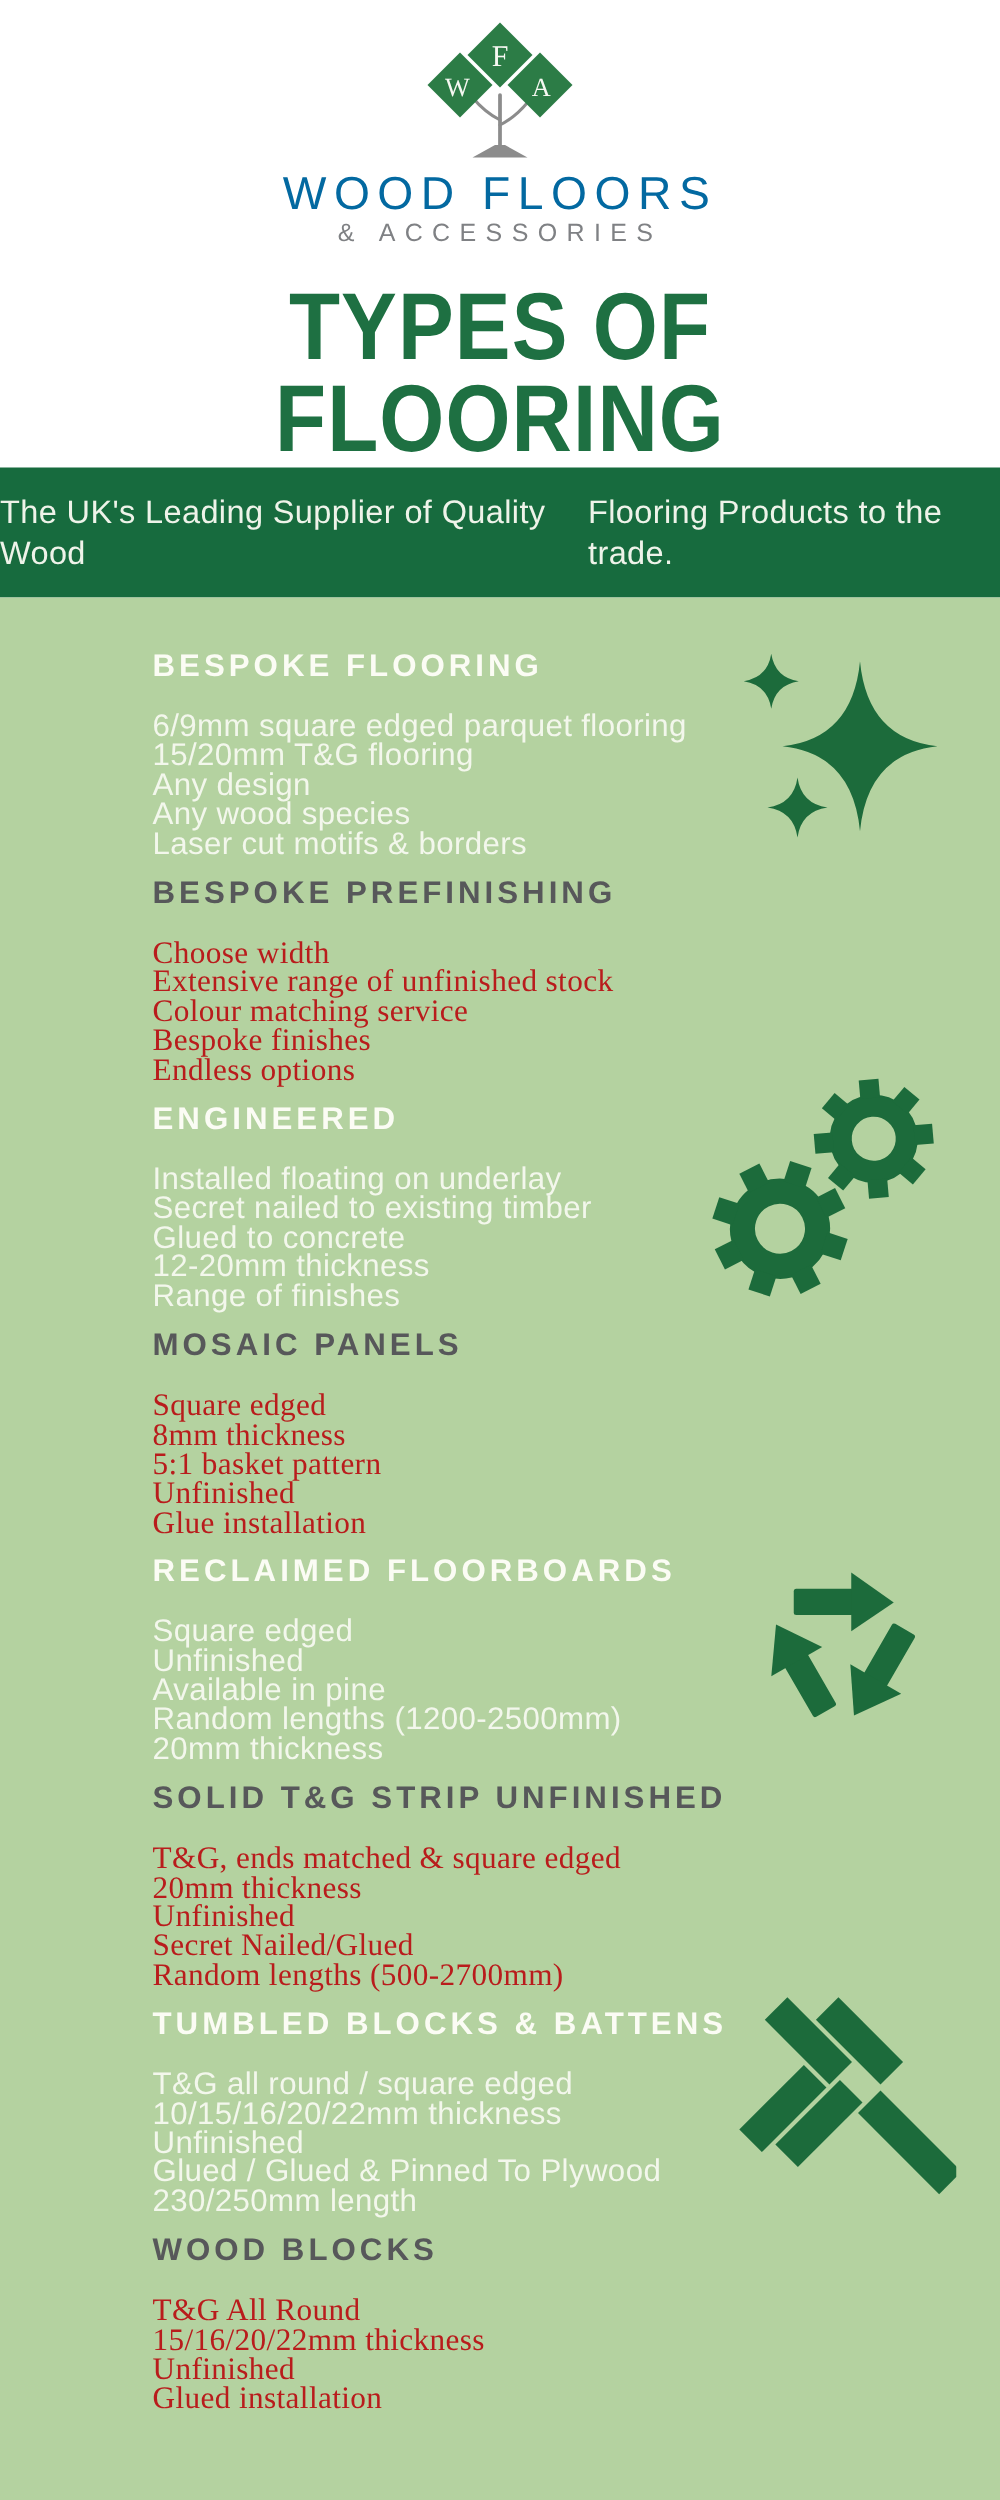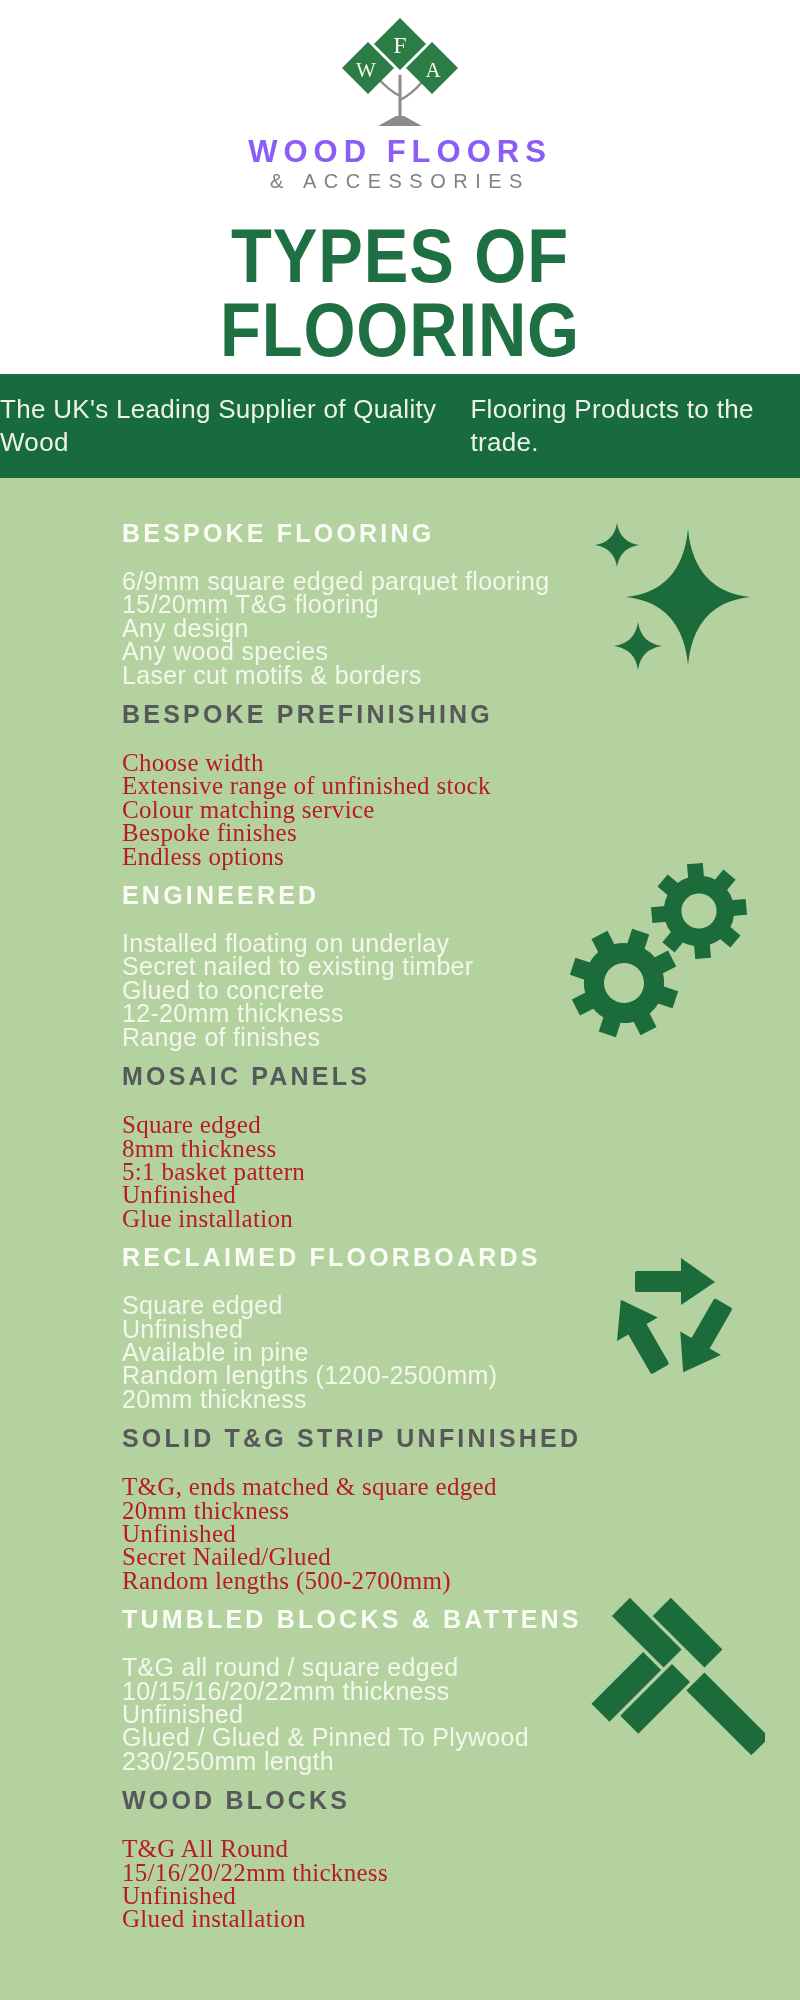--- a/index.html
+++ b/index.html
@@ -7,21 +7,21 @@
   .page {
     width:800px; height:2000px; margin:0 auto; background:#ffffff;
     font-family:"Liberation Sans", sans-serif; overflow:hidden; position:relative;
   }
 
   
   .header { height:374px; background:#ffffff; text-align:center; }
   .logo-wrap { padding-top:16px; }
   .logo-svg { display:block; margin:0 auto; }
   .brand-line1 {
-    color:#8b5cf6; font-size:31px; letter-spacing:6px; font-weight:700;
+    color:#0369a1; font-size:37px; letter-spacing:6px; font-weight:400;
     margin-top:-6px;
   }
   .brand-line2 {
     color:#7f8184; font-size:20px; letter-spacing:7.5px; font-weight:400;
     margin-top:0;
   }
   .main-title {
     margin-top:26px; color:#1e7042; font-weight:bold; font-size:76px;
     line-height:74px; letter-spacing:1px;
     transform:scaleX(0.88); transform-origin:50% 0;

